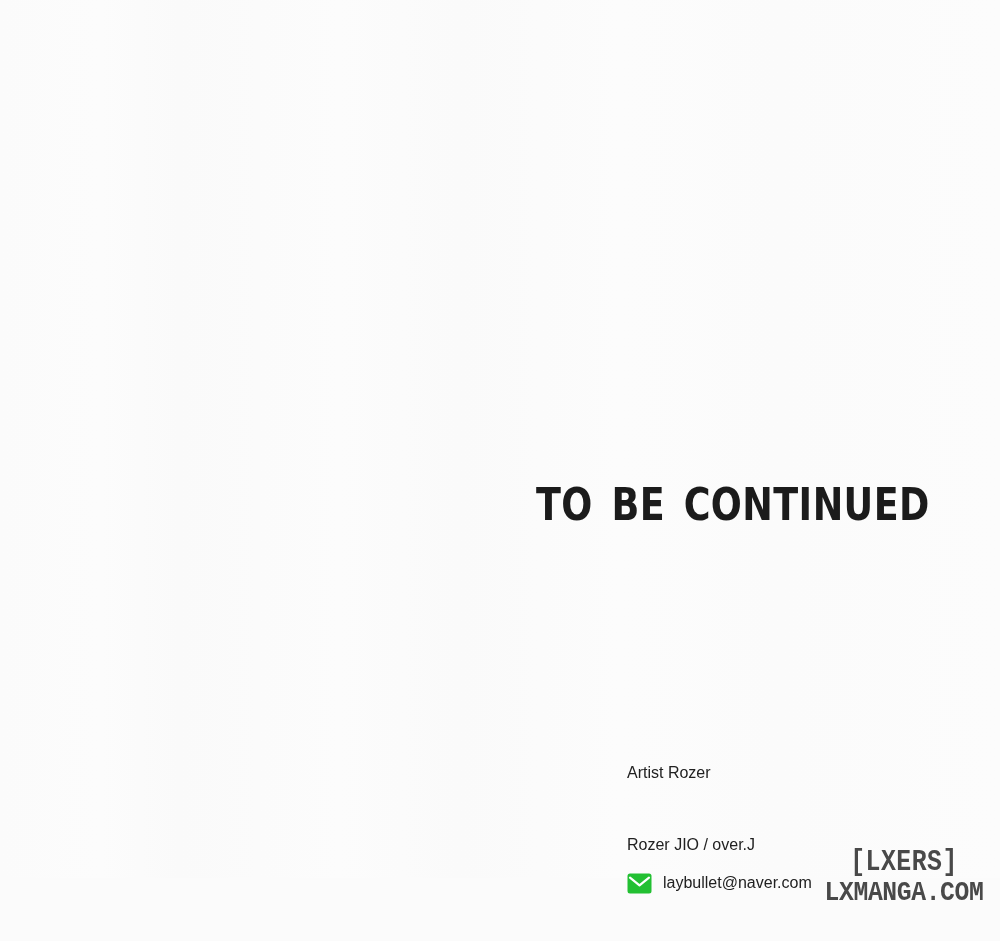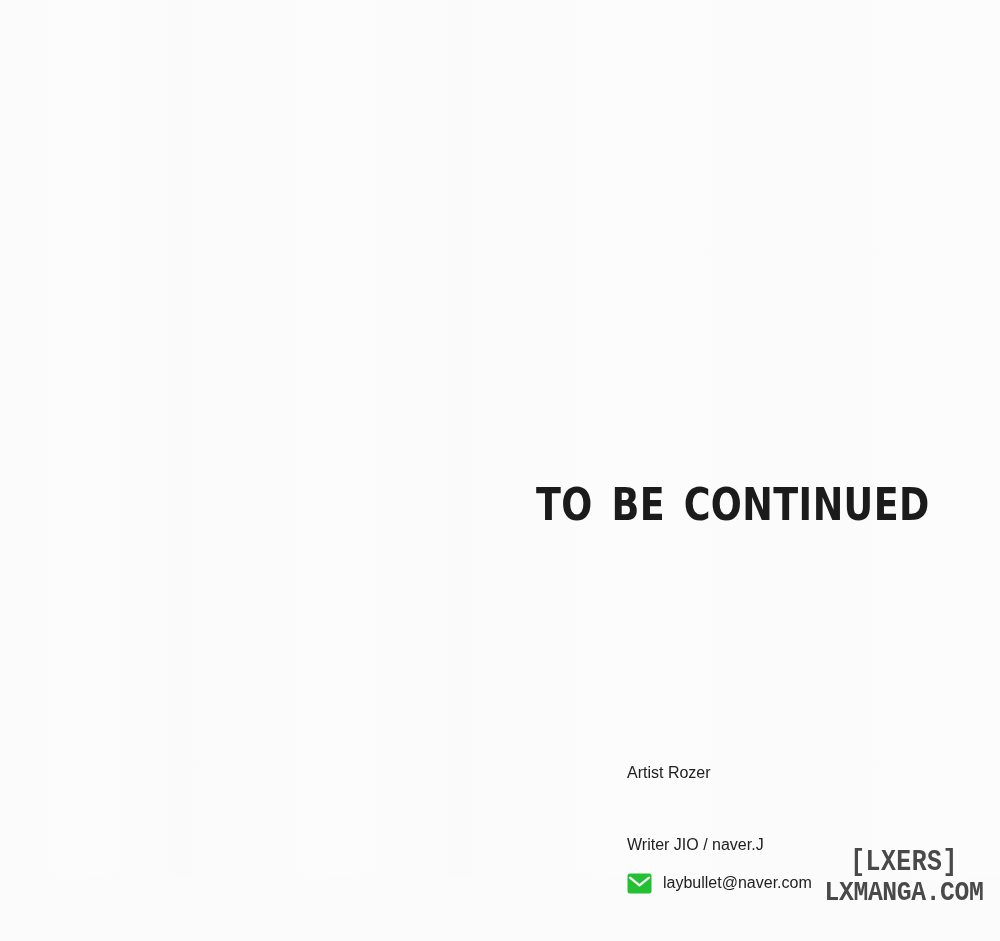--- a/index.html
+++ b/index.html
@@ -129,21 +129,21 @@
 <body>
 
 <div id="page">
 
   <div class="headline">To be continued</div>
 
   <div class="credits">
 
     <span class="credit-line credit-artist">Artist Rozer</span>
 
-    <span class="credit-line credit-writer">Writer JIO / naver.J</span>
+    <span class="credit-line credit-writer">Rozer JIO / over.J</span>
 
     <span class="credit-line credit-email">
       <span class="envelope-icon">
         <svg viewBox="0 0 25 21" xmlns="http://www.w3.org/2000/svg">
           <rect x="0.5" y="0.5" width="24" height="20" rx="2.5" ry="2.5" fill="#22c032"></rect>
           <path d="M3 4.6 L12.5 12.4 L22 4.6" fill="none" stroke="#ffffff" stroke-width="2.2" stroke-linecap="round" stroke-linejoin="round"></path>
         </svg>
       </span>
       <span class="email-text">laybullet@naver.com</span>
     </span>

